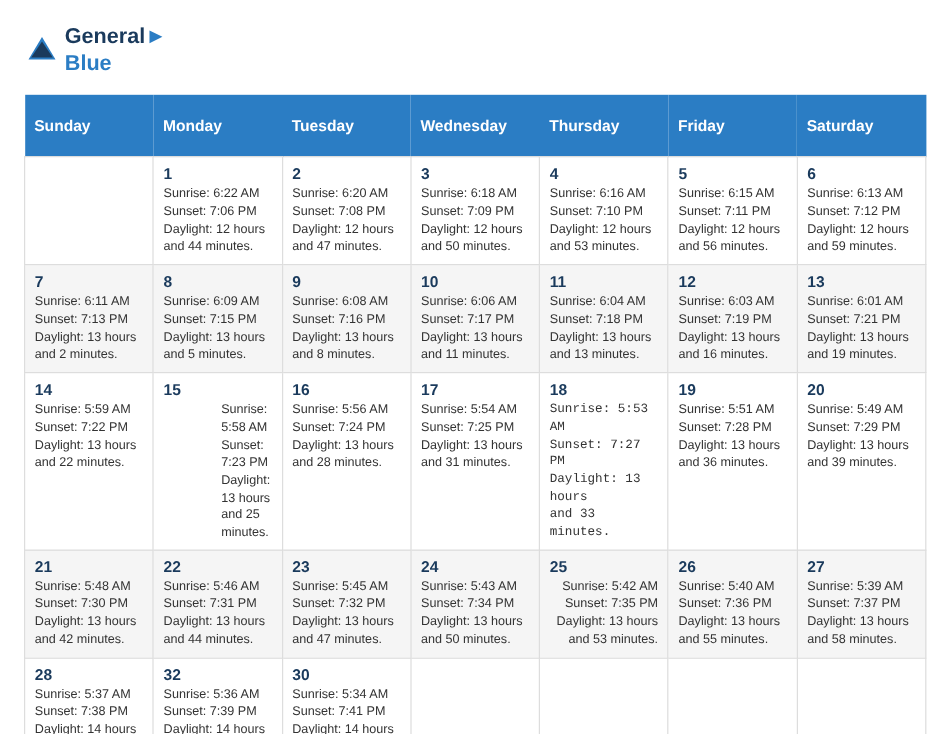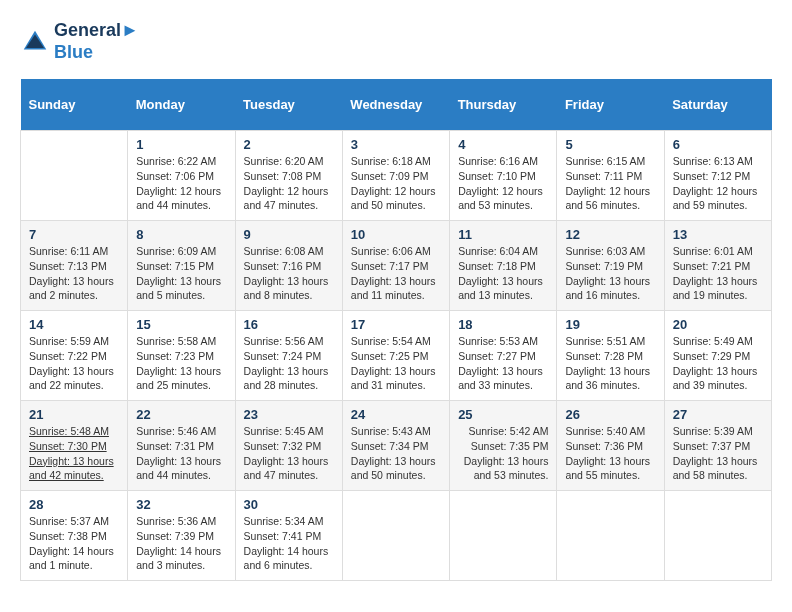--- a/index.html
+++ b/index.html
@@ -219,42 +219,42 @@
       <tr>
         <td>
           <div class="day-number">14</div>
           <div class="day-info" style="white-space: pre-line;">Sunrise: 5:59 AM
 Sunset: 7:22 PM
 Daylight: 13 hours
 and 22 minutes.</div>
         </td>
         <td>
           <div class="day-number">15</div>
-          <div class="day-info" style="white-space: pre-line;">Sunrise: 5:58 AM
+          <div class="day-info" style="white-space: pre-line; margin-left: 48px;">Sunrise: 5:58 AM
 Sunset: 7:23 PM
 Daylight: 13 hours
 and 25 minutes.</div>
         </td>
         <td>
           <div class="day-number">16</div>
           <div class="day-info" style="white-space: pre-line;">Sunrise: 5:56 AM
 Sunset: 7:24 PM
 Daylight: 13 hours
 and 28 minutes.</div>
         </td>
         <td>
           <div class="day-number">17</div>
           <div class="day-info" style="white-space: pre-line;">Sunrise: 5:54 AM
 Sunset: 7:25 PM
 Daylight: 13 hours
 and 31 minutes.</div>
         </td>
         <td>
           <div class="day-number">18</div>
-          <div class="day-info" style="white-space: pre-line;">Sunrise: 5:53 AM
+          <div class="day-info" style="white-space: pre-line; font-family: Liberation Mono, monospace;">Sunrise: 5:53 AM
 Sunset: 7:27 PM
 Daylight: 13 hours
 and 33 minutes.</div>
         </td>
         <td>
           <div class="day-number">19</div>
           <div class="day-info" style="white-space: pre-line;">Sunrise: 5:51 AM
 Sunset: 7:28 PM
 Daylight: 13 hours
 and 36 minutes.</div>
@@ -263,21 +263,21 @@
           <div class="day-number">20</div>
           <div class="day-info" style="white-space: pre-line;">Sunrise: 5:49 AM
 Sunset: 7:29 PM
 Daylight: 13 hours
 and 39 minutes.</div>
         </td>
       </tr>
       <tr>
         <td>
           <div class="day-number">21</div>
-          <div class="day-info" style="white-space: pre-line; text-decoration: underline;">Sunrise: 5:48 AM
+          <div class="day-info" style="white-space: pre-line;">Sunrise: 5:48 AM
 Sunset: 7:30 PM
 Daylight: 13 hours
 and 42 minutes.</div>
         </td>
         <td>
           <div class="day-number">22</div>
           <div class="day-info" style="white-space: pre-line;">Sunrise: 5:46 AM
 Sunset: 7:31 PM
 Daylight: 13 hours
 and 44 minutes.</div>

